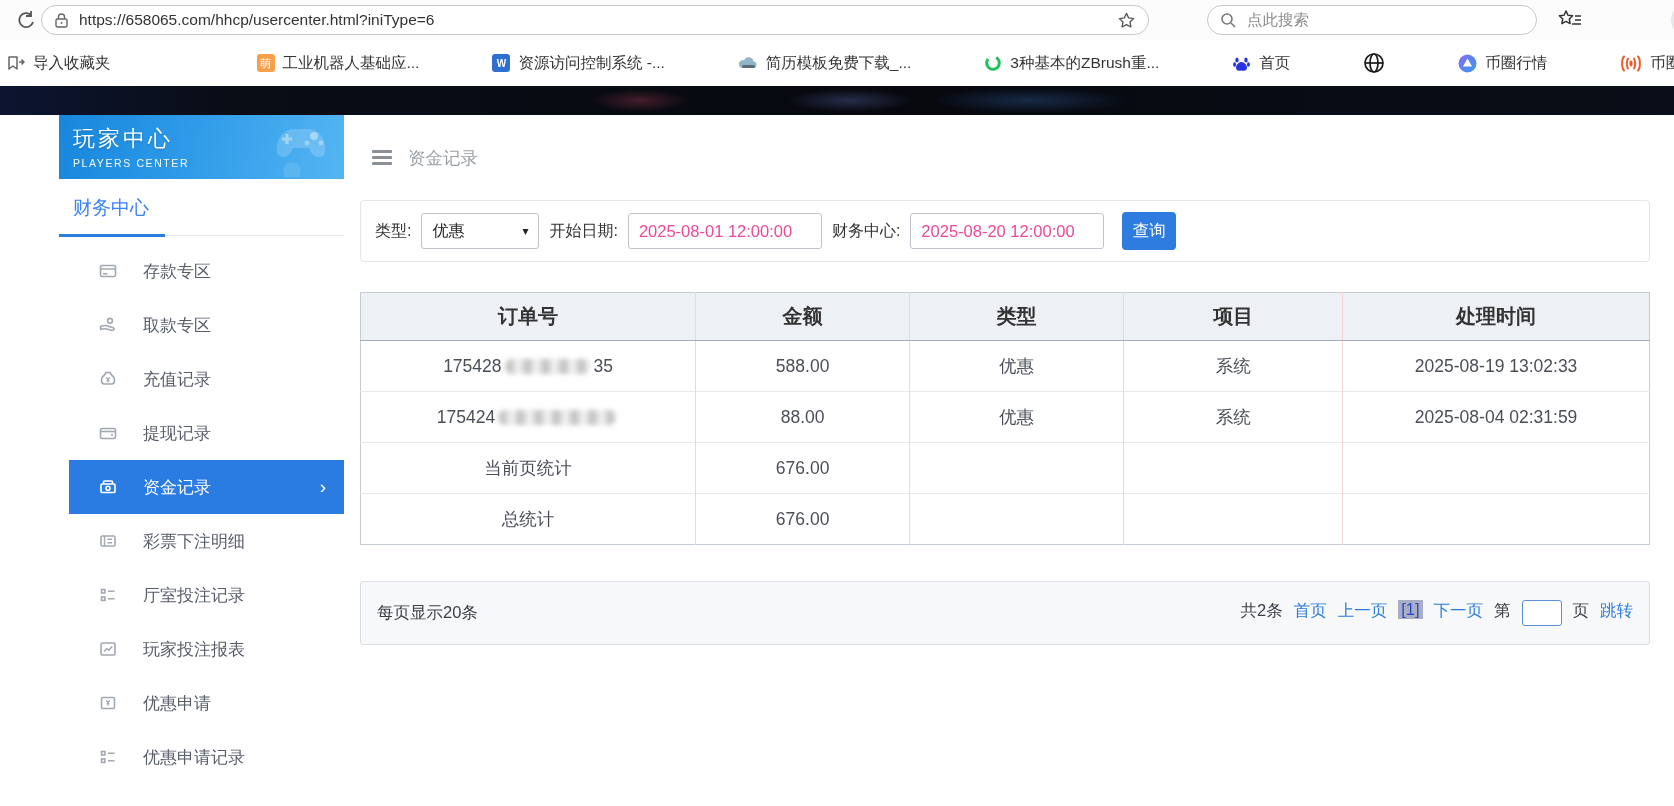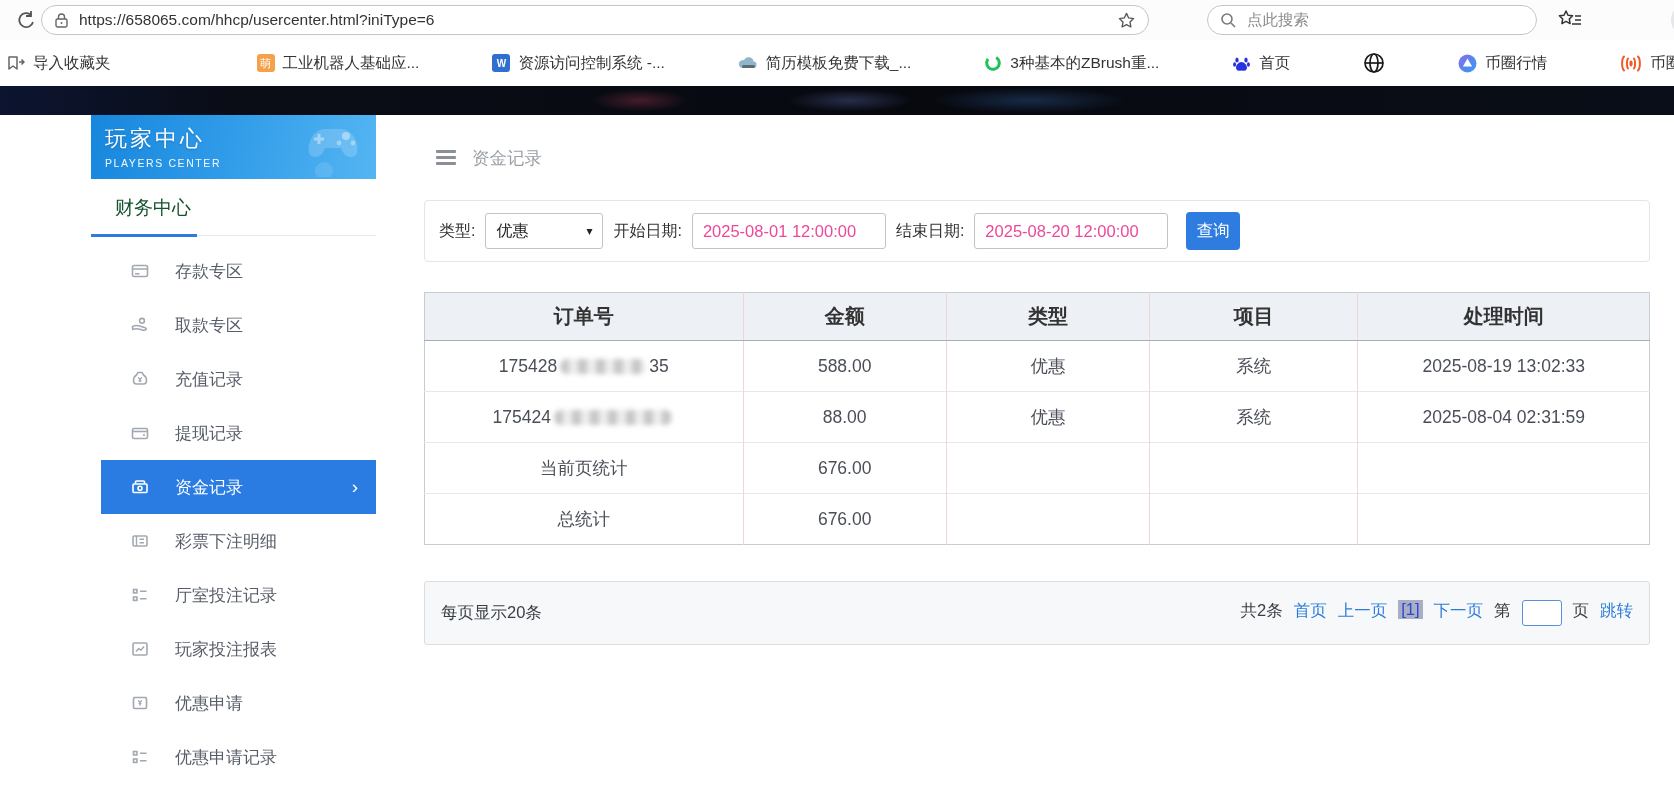--- a/index.html
+++ b/index.html
@@ -28,35 +28,35 @@
     font-size:11px;color:#fff;flex:none;}
 
   
   .top-dark{height:29px;background:
     radial-gradient(70px 16px at 640px 50%, rgba(140,50,70,.45), transparent 70%),
     radial-gradient(90px 16px at 850px 50%, rgba(70,80,130,.5), transparent 70%),
     radial-gradient(140px 18px at 1030px 50%, rgba(45,90,150,.4), transparent 70%),
     linear-gradient(90deg,#0c1430 0%,#0a0d16 14%,#07090f 55%,#0a0e18 100%);}
 
   
-  .app{height:516px;display:flex;gap:32px;}
+  .app{height:516px;display:flex;}
   .left-strip{width:59px;flex:none;position:relative;overflow:hidden;background:
     linear-gradient(180deg,#0c0f18 0%,#10141f 22%,#23273 0%,#23273a 36%,#565b67 52%,#9fa3ab 66%,#c6c9cf 82%,#a9adb5 100%);}
   .white-blob{position:absolute;top:272px;left:-24px;width:104px;height:252px;background:#fff;
     opacity:.92;transform:rotate(14deg);filter:blur(7px);}
 
   .sidebar{width:285px;flex:none;display:flex;flex-direction:column;}
   .side-gap{height:10px;background:#07090f;}
   .brand{height:64px;flex:none;position:relative;color:#fff;padding:9px 0 0 14px;overflow:hidden;
     background:linear-gradient(100deg,#1787dd 0%,#2e9ae8 45%,#54b5f2 100%);}
   .brand-title{font-size:22px;font-weight:500;letter-spacing:3px;text-shadow:0 1px 2px rgba(0,60,120,.35);}
   .brand-sub{font-size:10.5px;letter-spacing:1.6px;margin-top:3px;opacity:.95;}
   .brand-decor{position:absolute;right:4px;top:4px;opacity:.9;}
   .side-body{flex:1;background:#fff;padding-top:16px;}
-  .section-title{margin-left:24px;font-size:19px;color:#14532d;}
+  .section-title{margin-left:14px;font-size:19px;color:#3b82f6;}
   .section-rule{margin-top:14px;height:1px;background:#e5e8ec;position:relative;}
   .section-rule::before{content:"";position:absolute;left:0;top:-1px;width:106px;height:3px;background:#2a7ce0;}
   .menu{margin-top:8px;}
   .menu-item{height:54px;display:flex;align-items:center;padding-left:38px;color:#575d68;font-size:17px;position:relative;cursor:pointer;}
   .mi-icon{width:22px;margin-right:24px;display:flex;align-items:center;justify-content:center;color:#a2a8b1;flex:none;}
   .menu-item .chev{display:none;}
   .menu-item.active{background:#2a7ce2;color:#fff;margin-left:10px;padding-left:28px;}
   .menu-item.active .mi-icon{color:#fff;}
   .menu-item.active .chev{display:block;position:absolute;right:18px;font-size:19px;color:#fff;}
   .side-bottom{height:12px;background:linear-gradient(90deg,#34588f 0%,#1c3360 55%,#10203f 100%);}
@@ -390,21 +390,21 @@
     </div>
 
     <div class="filter-card">
       <span>类型:</span>
       <div class="type-select">
         <span>优惠</span>
         <span class="caret">▾</span>
       </div>
       <span>开始日期:</span>
       <input class="date-input" value="2025-08-01 12:00:00" style="">
-      <span>结束日期:</span>
+      <span>财务中心:</span>
       <input class="date-input" value="2025-08-20 12:00:00" style="">
       <button class="query-btn">查询</button>
     </div>
 
     <div class="table-wrap">
       <table>
         <colgroup>
             <col style="width:26%">
             <col style="width:16.6%">
             <col style="width:16.6%">

